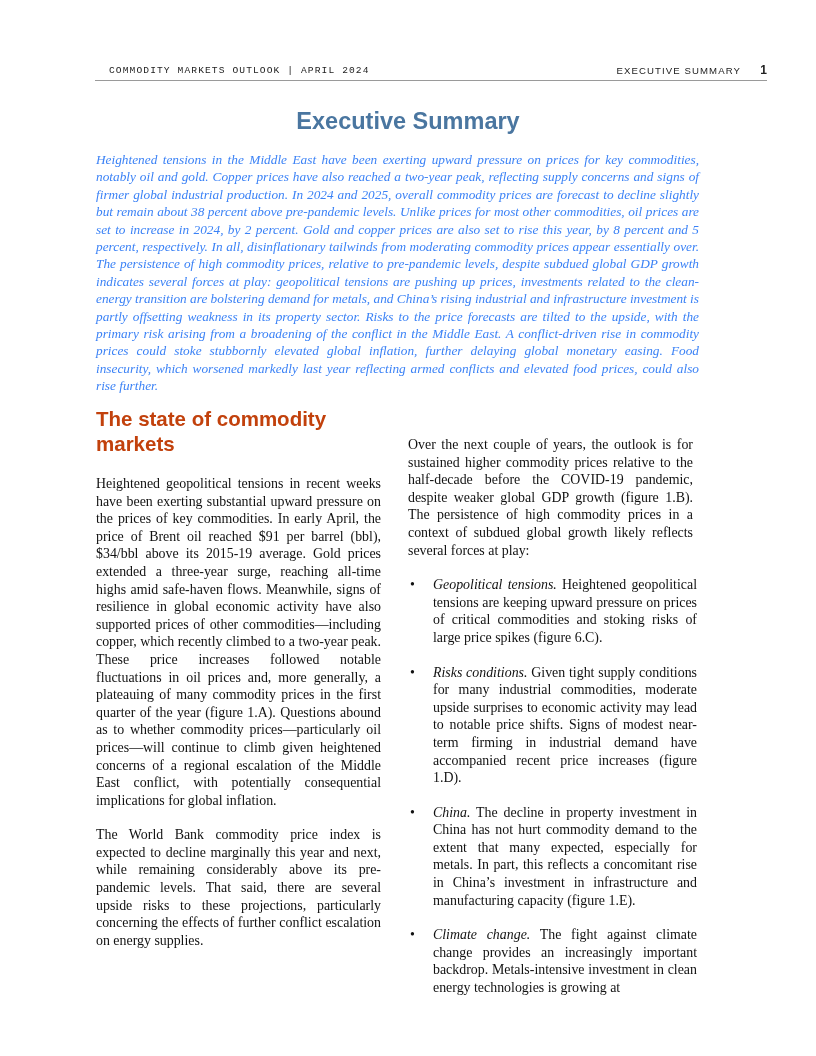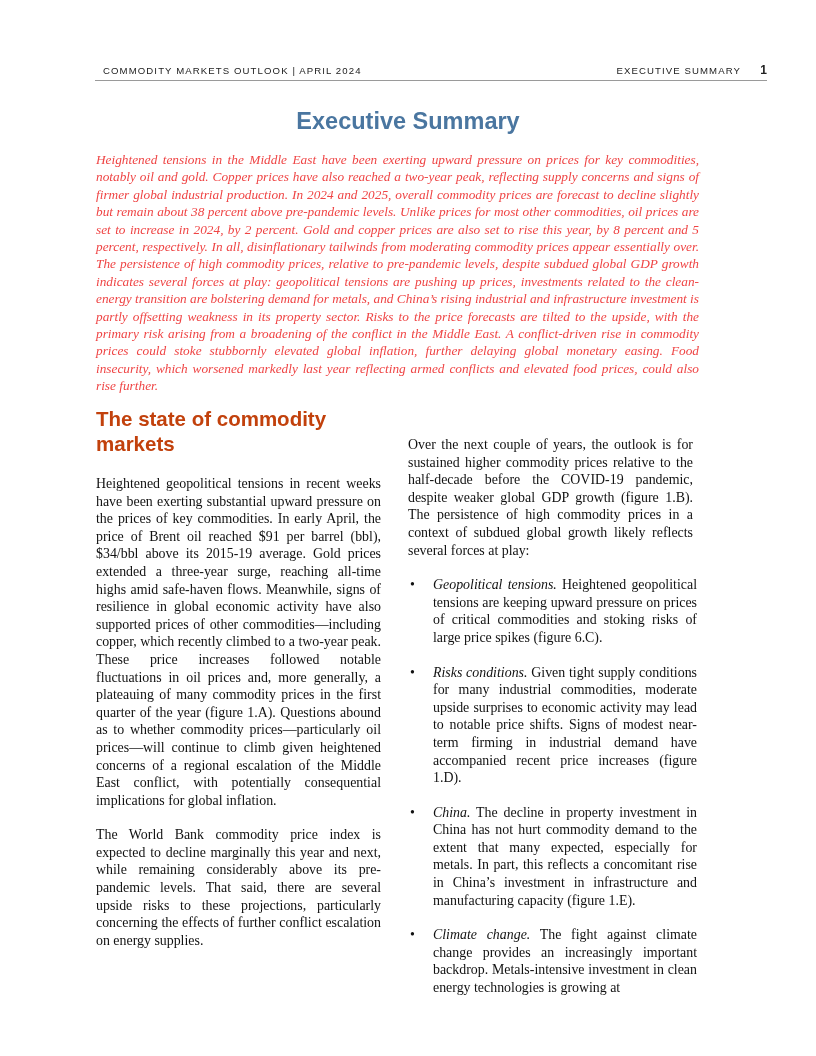--- a/index.html
+++ b/index.html
@@ -1,33 +1,33 @@
 <!DOCTYPE html>
 <html><head>
 <meta charset="utf-8">
 <style>
   html, body { margin: 0; padding: 0; background: #ffffff; }
   body { width: 816px; height: 1056px; position: relative; overflow: hidden; color: #111; }
   .header {
     position: absolute; left: 95px; top: 62px; width: 672px; height: 18px;
     font-family: "Liberation Sans", sans-serif; font-size: 9.6px; letter-spacing: 1.1px; color: #222;
   }
-  .header .left { position: absolute; left: 8px; top: 3px; }
+  .header .left { position: absolute; left: 14px; top: 3px; font-family: Liberation Mono, monospace; }
   .header .right { position: absolute; right: 26px; top: 3px; }
   .header .pagenum { position: absolute; right: 0; top: 1px; font-weight: bold; font-size: 12px; letter-spacing: 0; }
   .header-rule { position: absolute; left: 95px; top: 80px; width: 672px; height: 1px; background: #9a9a9a; }
 
   .title {
     position: absolute; left: 0; width: 816px; top: 108px; text-align: center;
     font-family: "Liberation Sans", sans-serif; font-weight: bold; font-size: 23.5px; color: #4a76a0;
   }
   .summary {
     position: absolute; left: 96px; top: 151px; width: 603px;
     font-family: "Liberation Serif", serif; font-style: italic; font-size: 13.3px; line-height: 17.4px;
-    text-align: justify; color: #ef4444;
+    text-align: justify; color: #3b82f6;
   }
   .col { position: absolute; width: 289px; font-family: "Liberation Serif", serif; font-size: 13.9px; line-height: 17.6px; color: #111; }
   .col-left { left: 96px; top: 406px; }
   .col-right { left: 408px; top: 436px; }
   .h2 {
     font-family: "Liberation Sans", sans-serif; font-weight: bold; font-size: 20.5px; line-height: 25px; color: #c2410c;
     margin: 0 0 19px 0;
   }
   .p { text-align: justify; margin: 0 4px 17px 0; }
   .bullets { list-style: none; padding: 0; margin: 0; }

